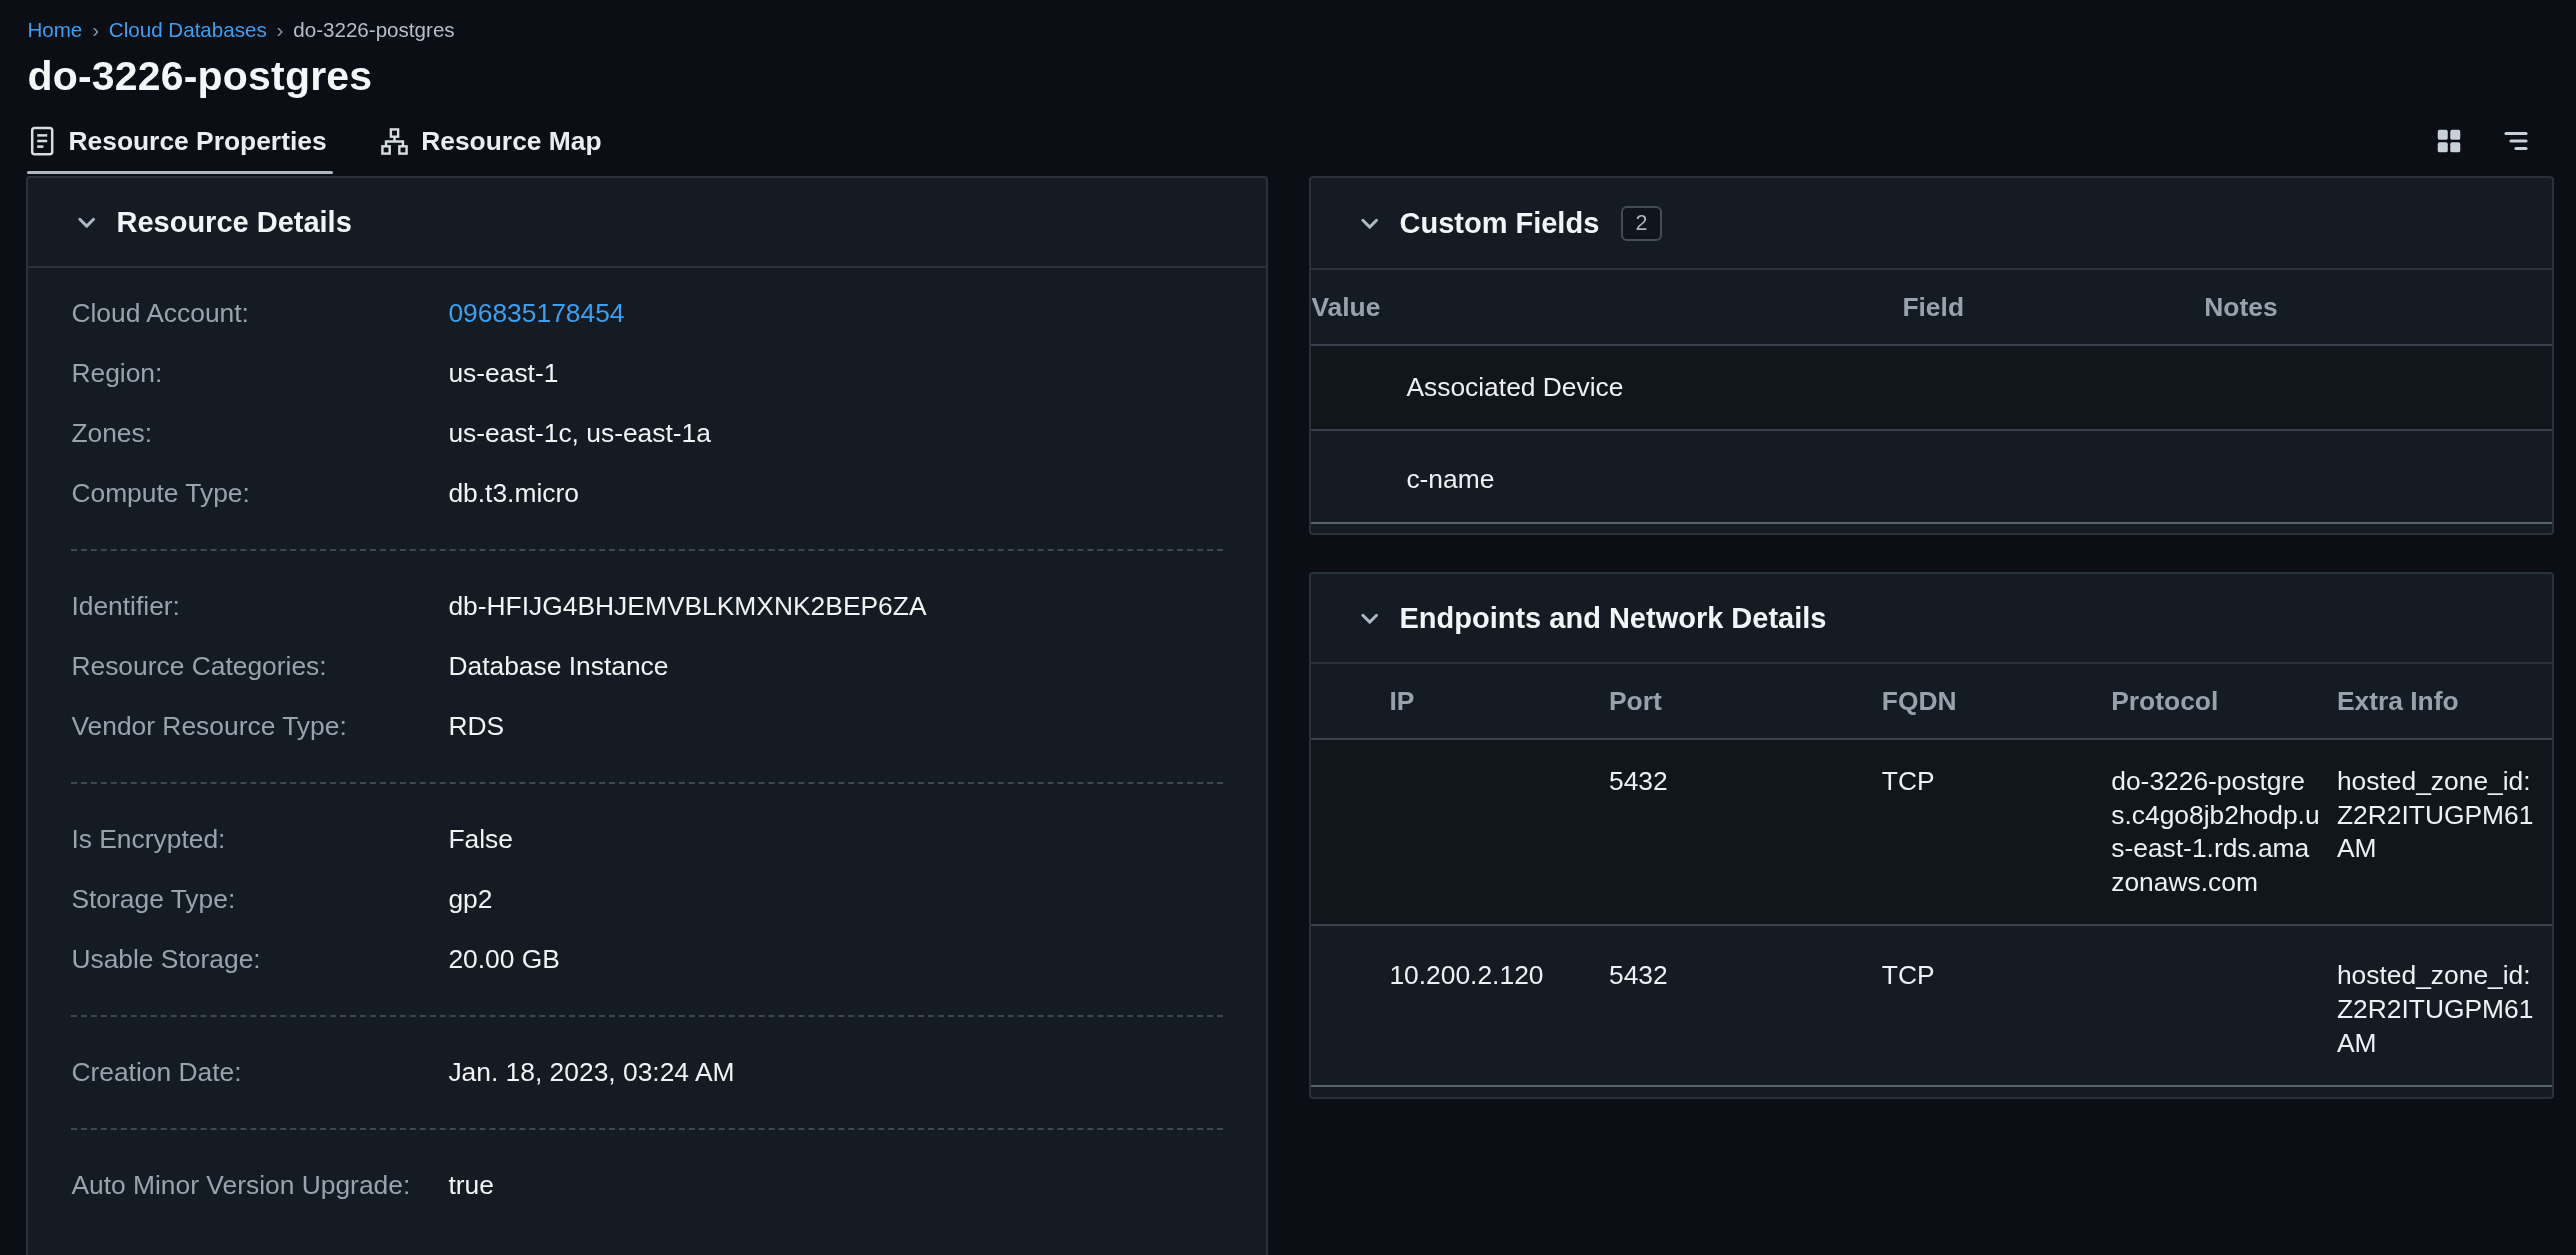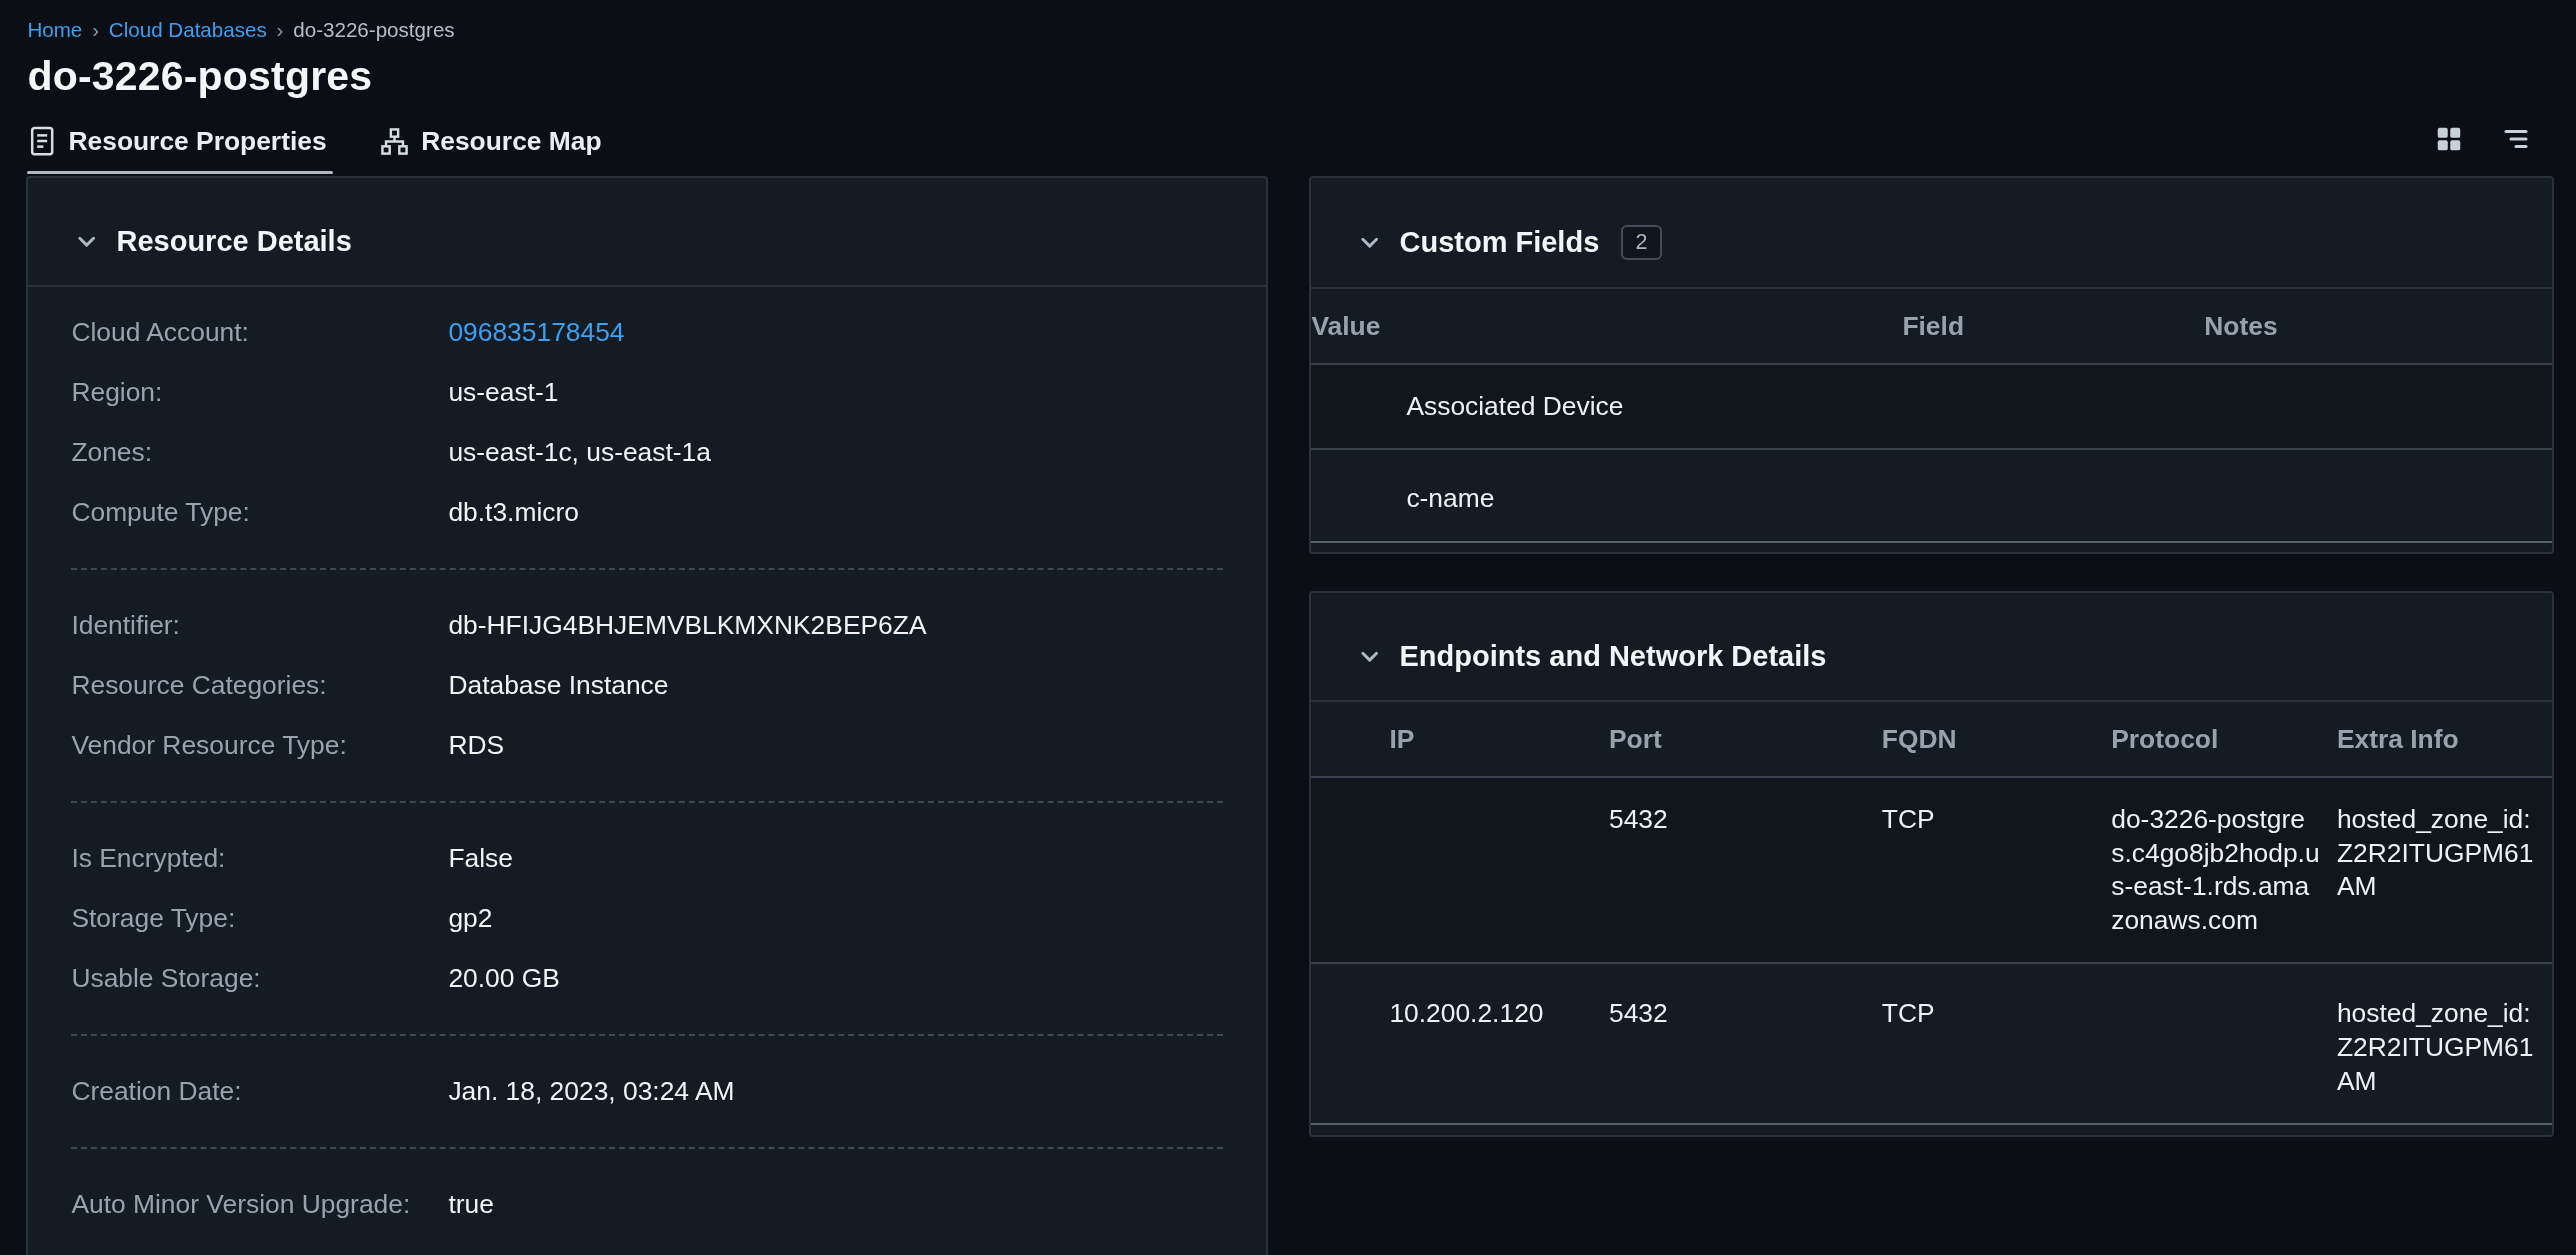--- a/index.html
+++ b/index.html
@@ -10,38 +10,38 @@
     color:#e9edf1;
   }
 
   
   .header { padding:17.6px 25.5px 0 27.4px; }
   .breadcrumb { display:flex; align-items:center; gap:9.8px; font-size:20.6px; color:#8d97a2; }
   .breadcrumb .bc-link { color:#3ba0f2; cursor:pointer; }
   .breadcrumb .bc-current { color:#b6bfc8; }
   .page-title { font-size:41px; font-weight:700; color:#f4f6f8; margin-top:11.8px; letter-spacing:0.2px; }
 
-  .tabs-row { display:flex; align-items:flex-start; margin-top:23.5px; }
+  .tabs-row { display:flex; align-items:center; margin-top:23.5px; }
   .tab { display:flex; align-items:center; gap:12.7px; font-size:26.4px; font-weight:700;
          color:#eaeef2; padding:2px 5.9px 17.6px 2px; margin-right:45px; cursor:pointer; position:relative; }
   .tab.active::after { content:""; position:absolute; left:0; right:0; bottom:0; height:3.9px;
          background:#aeb7c0; border-radius:2px; }
   .tab-icon { display:flex; align-items:center; }
   .view-icons { margin-left:auto; display:flex; align-items:center; gap:37px; padding:0 19.6px 15.7px 0; }
   .view-icons span { cursor:pointer; display:flex; align-items:center; }
 
   
   .content { display:flex; gap:41px; padding-left:26.4px; padding-right:22.5px; margin-top:2px; }
   .card { background:#151b23; border:2px solid #2a313b; border-radius:3.9px; }
   .left-col { width:1242px; flex:0 0 auto; }
   .left-card { height:1371px; } 
   .right-col { flex:1; display:flex; flex-direction:column; gap:37px; }
 
   .card-header { display:flex; align-items:center; gap:15.7px; padding:27.4px 45px;
-                 border-bottom:2px solid #2a313b;margin-top:19px; }
+                 border-bottom:2px solid #2a313b; }
   .card-title { font-size:29px; font-weight:700; color:#f2f5f7; }
   .chev { display:flex; align-items:center; cursor:pointer; }
   .badge { font-size:21.5px; color:#aab4bf; border:2px solid #434c57; background:#10151c;
            border-radius:5.9px; padding:2.9px 12.7px; margin-left:5.9px; }
 
   
   .details-body { padding:15.7px 43px 39px 43px; }
   .detail-row { display:flex; align-items:center; height:60px; }
   .detail-label { width:377px; flex:0 0 auto; font-size:26.4px; color:#99a3ae; }
   .detail-value { font-size:26.4px; color:#f1f3f5; }

